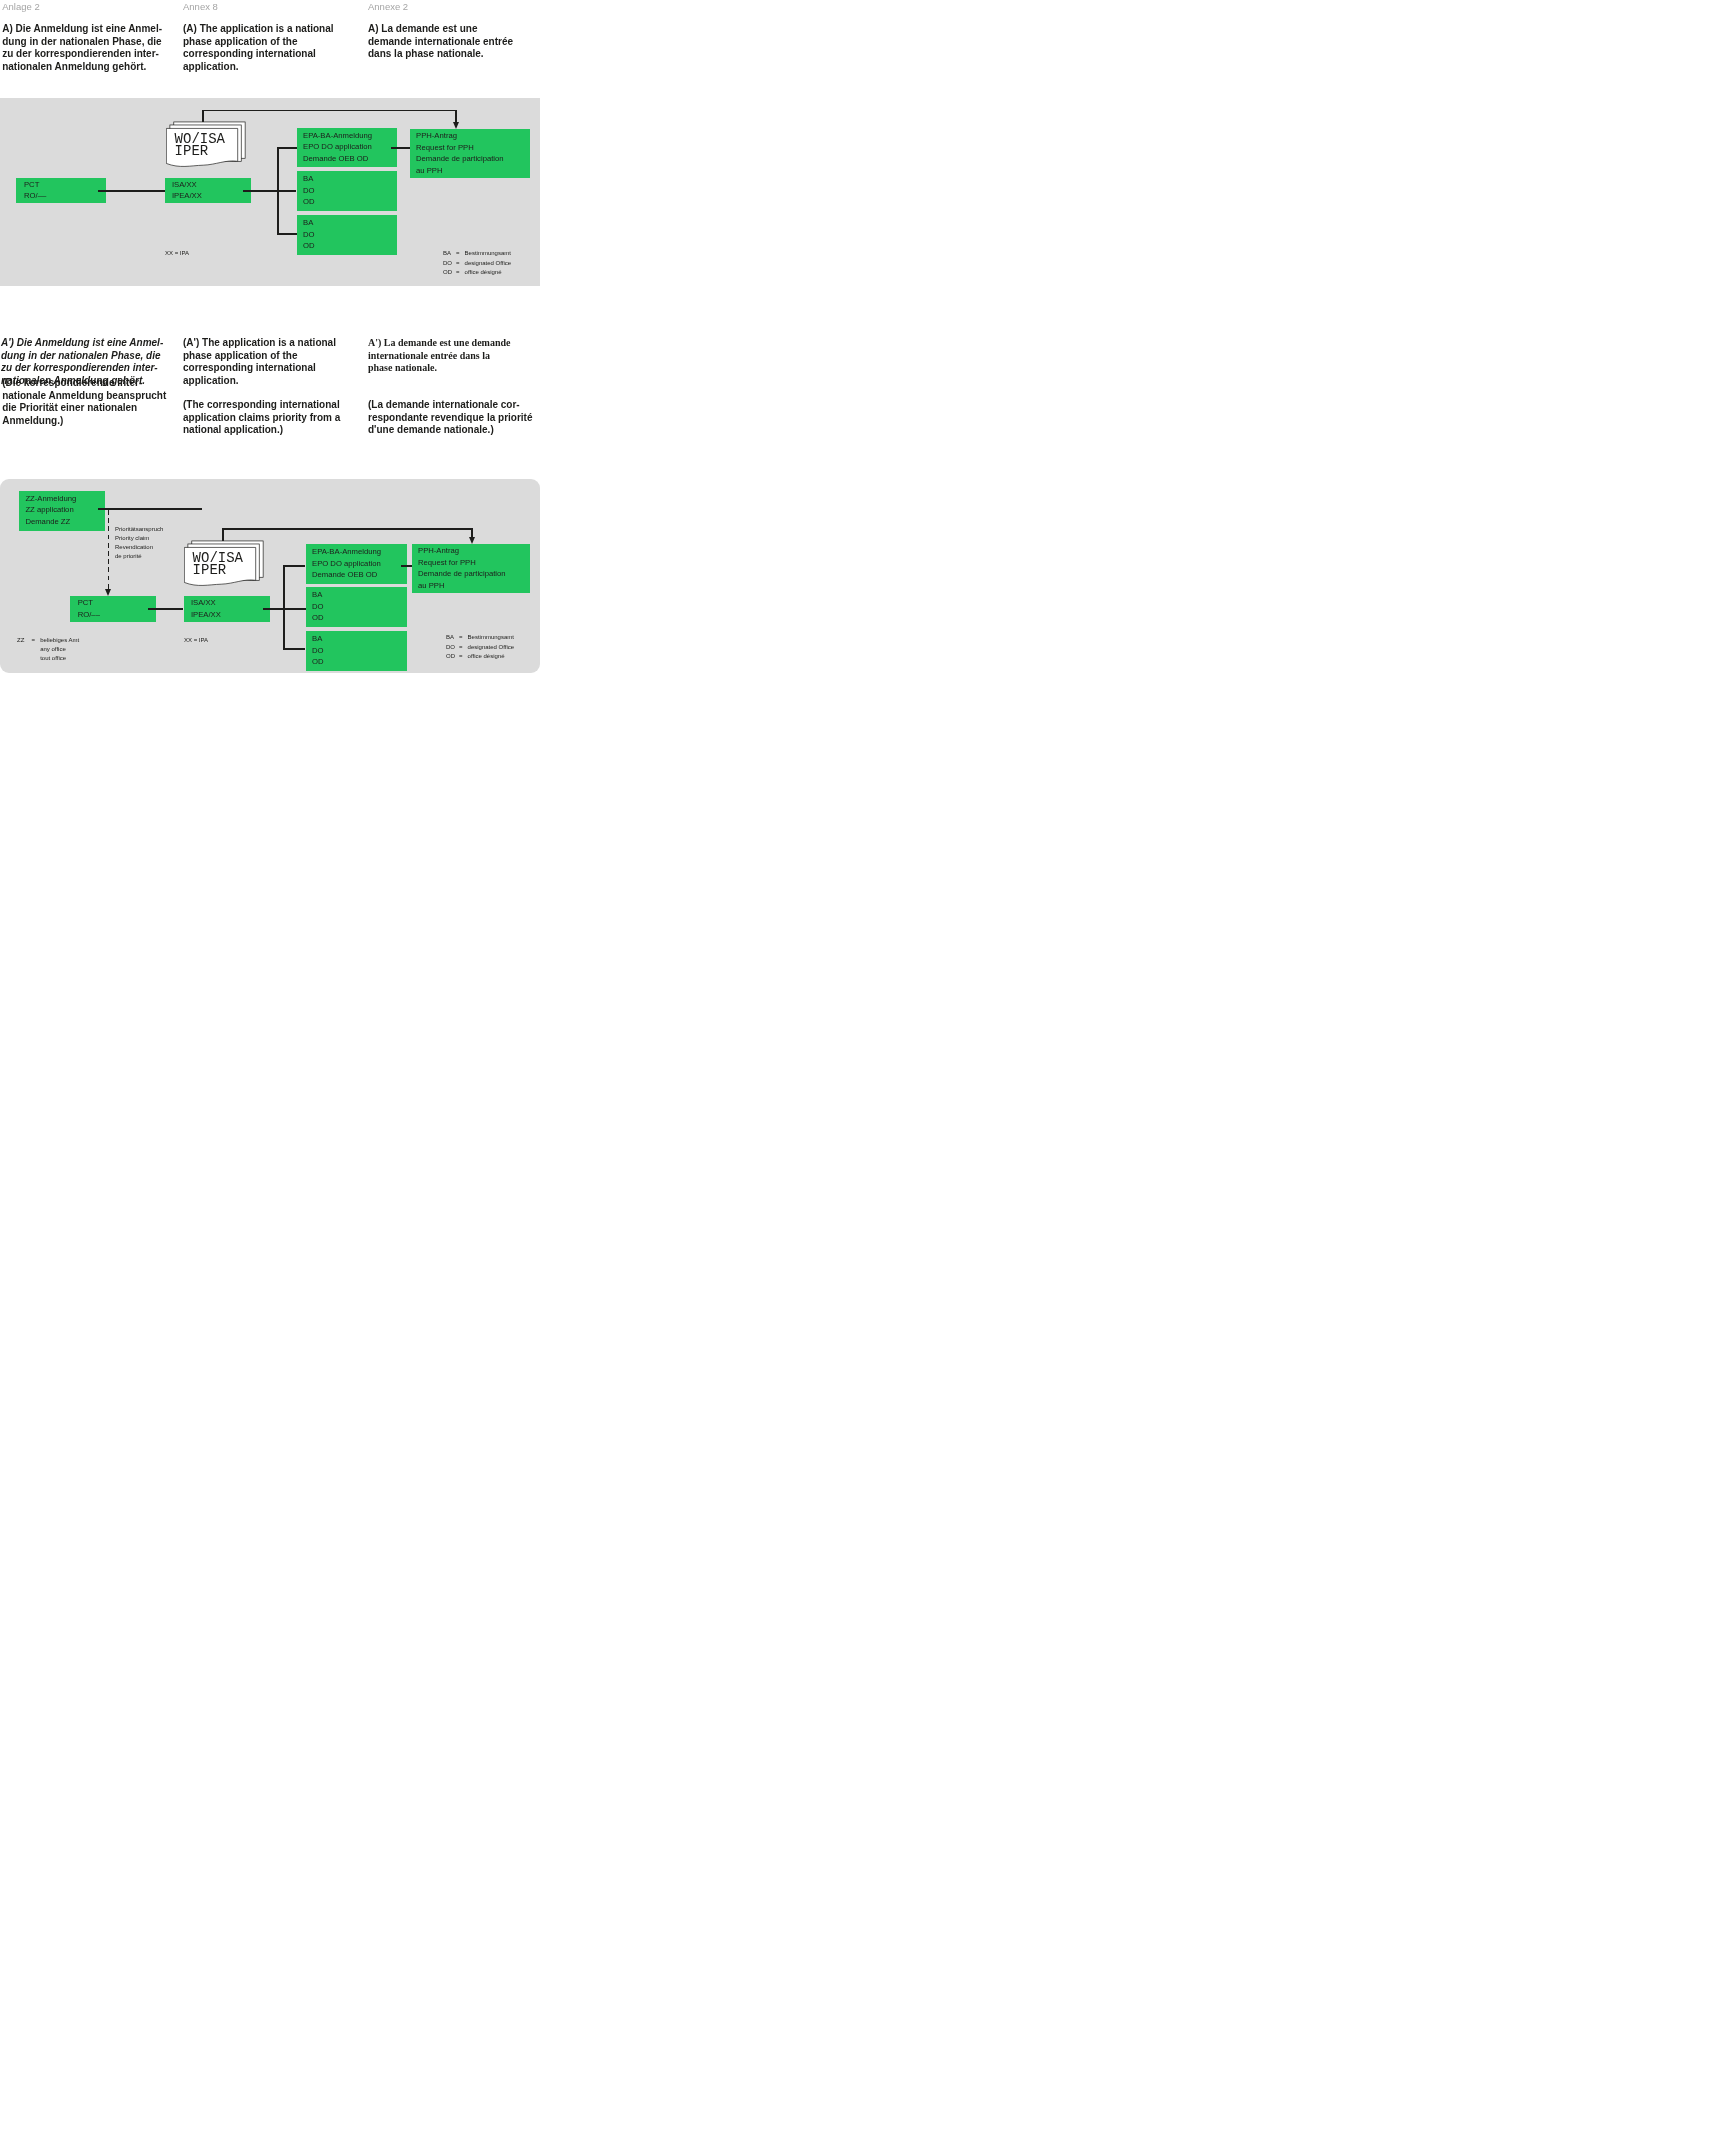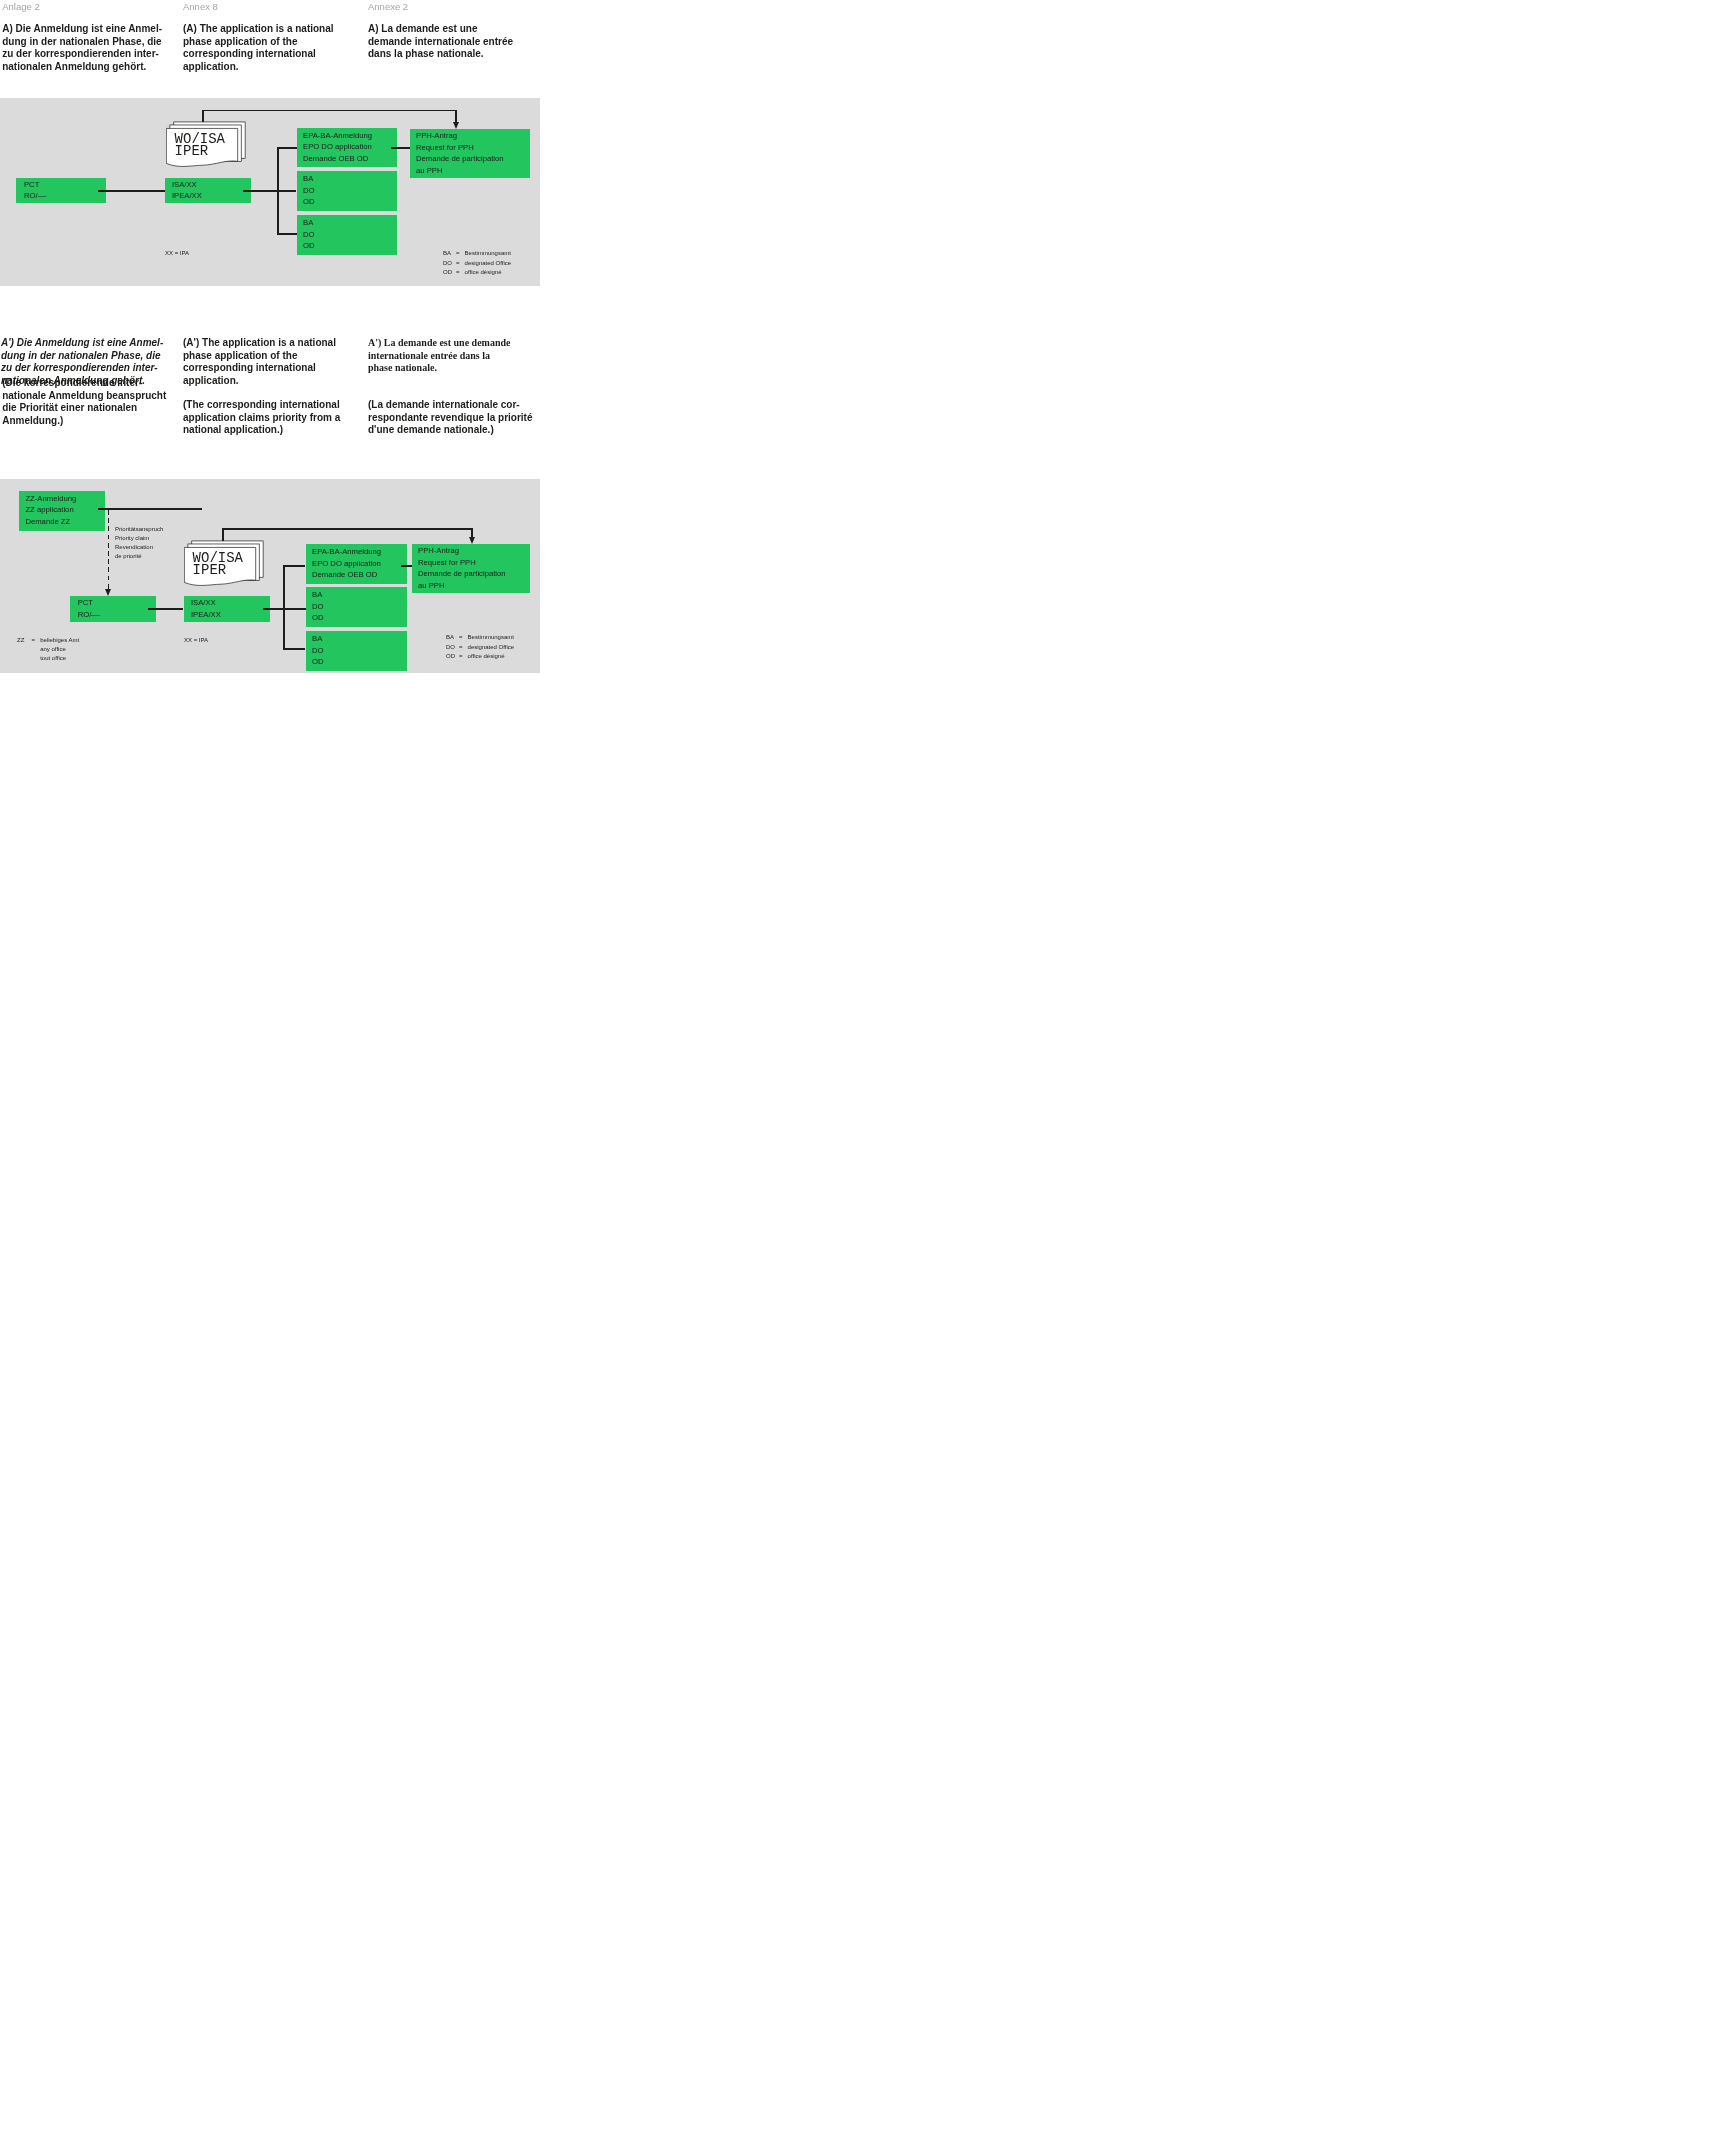--- a/index.html
+++ b/index.html
@@ -114,21 +114,21 @@
   <div class="para" style="left:183px;top:399px;">(The corresponding international
 application claims priority from a
 national application.)</div>
   <div class="para" style="left:368px;top:337px;font-family:Liberation Serif, serif;">A') La demande est une demande
 internationale entrée dans la
 phase nationale.</div>
   <div class="para" style="left:368px;top:399px;">(La demande internationale cor-
 respondante revendique la priorité
 d'une demande nationale.)</div>
 
-  <div class="diagram" style="top:479px;height:194px;">
+  <div class="diagram" style="top:479px;height:194px;border-radius:9px;">
 
     <div class="box" style="left:18.5px;top:11.6px;width:80px;height:38px;padding:2.2px 0 0 6.9px;">ZZ-Anmeldung
 ZZ application
 Demande ZZ</div>
     <div class="line" style="left:98px;top:29px;width:104px;height:1.7px;"></div>
     <div class="dash-v" style="left:108px;top:31px;height:79px;"></div>
     <div class="arrow-down" style="left:105px;top:110px;"></div>
     <div class="note" style="left:115px;top:46px;">Prioritätsanspruch
 Priority claim
 Revendication

